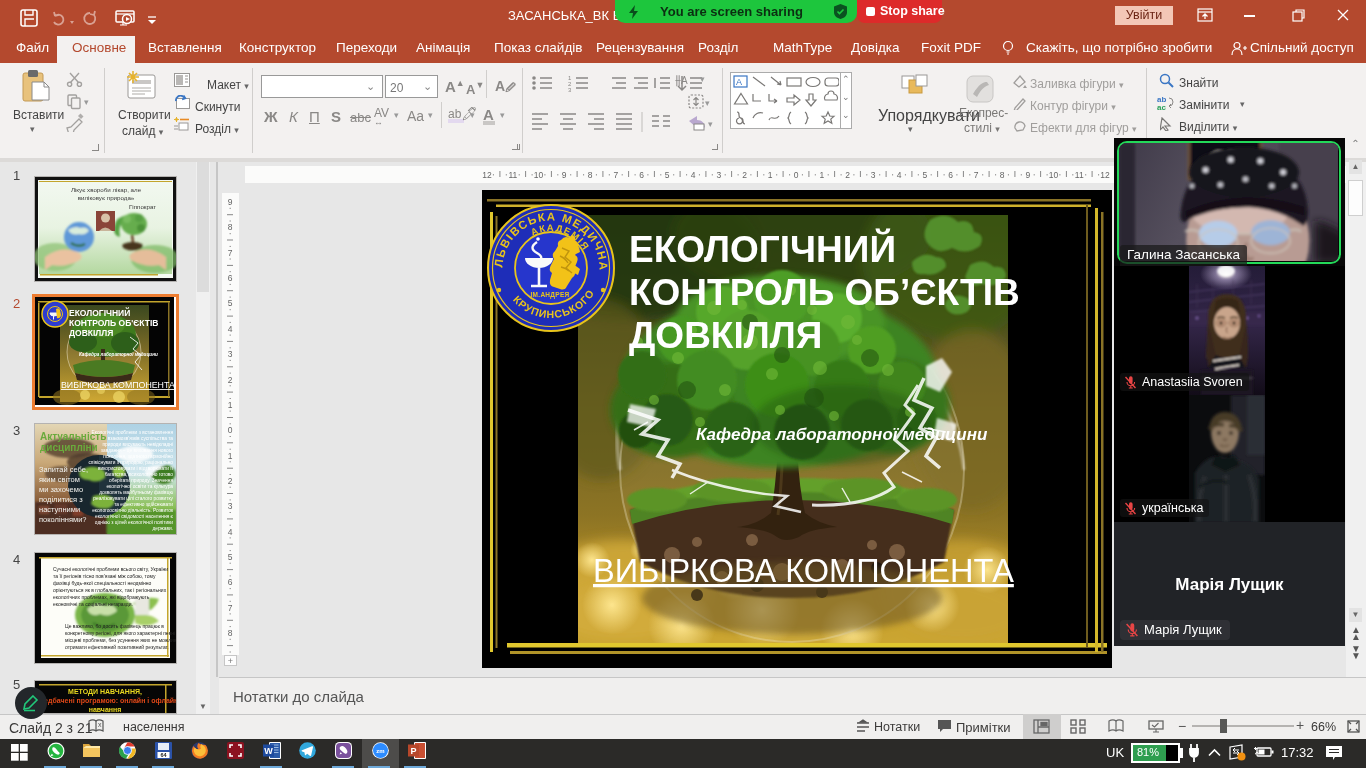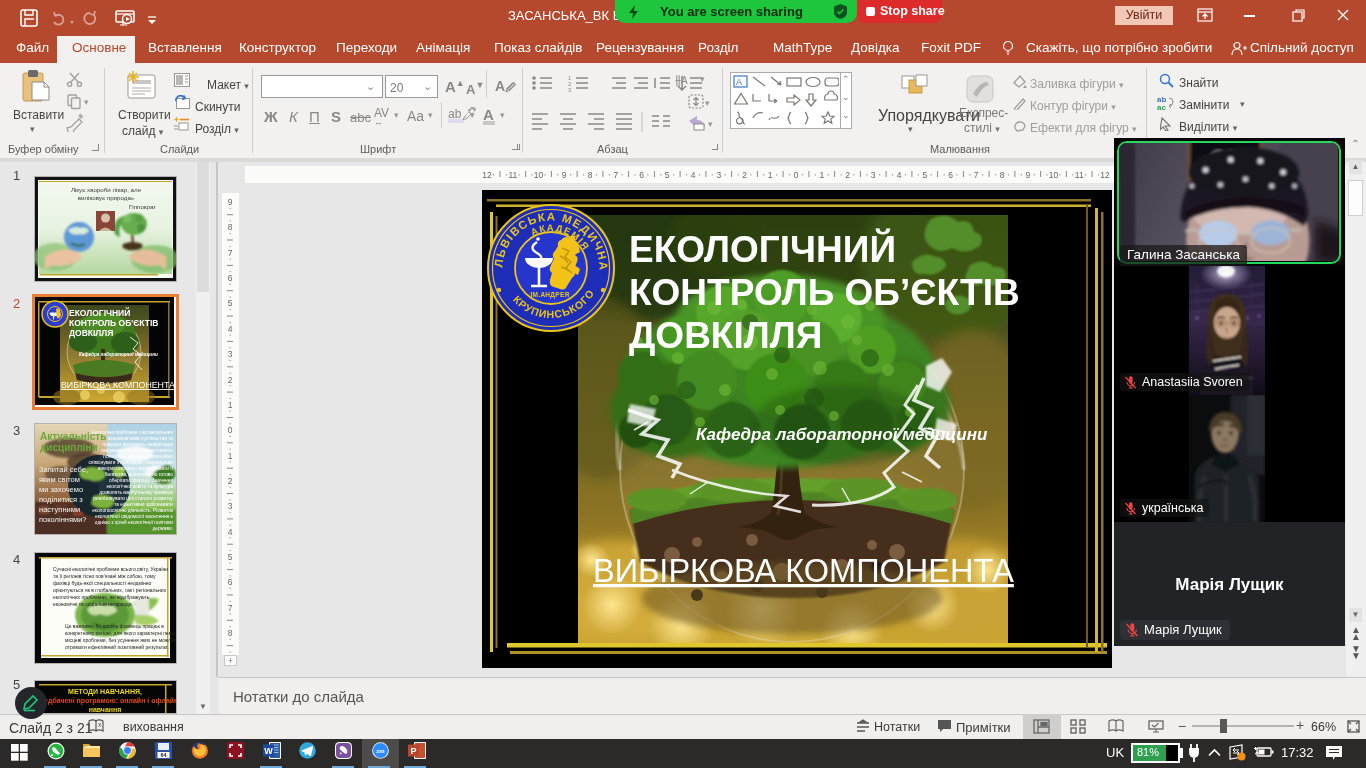--- a/index.html
+++ b/index.html
@@ -108,27 +108,20 @@
 <div class="a" style="left:0;top:158px;width:1366px;height:4px;background:#dcdad8"></div>
 
 
 <div class="a" style="left:104px;top:68px;width:1px;height:85px;background:#d0cecc"></div>
 <div class="a" style="left:252px;top:68px;width:1px;height:85px;background:#d0cecc"></div>
 <div class="a" style="left:522px;top:68px;width:1px;height:85px;background:#d0cecc"></div>
 <div class="a" style="left:722px;top:68px;width:1px;height:85px;background:#d0cecc"></div>
 <div class="a" style="left:1146px;top:68px;width:1px;height:70px;background:#d0cecc"></div>
 
 
-<div class="a" style="left:0;top:143px;width:1366px;height:12px;font-size:11px;color:#5c5a58">
- <span class="a" style="left:8px">Буфер обміну</span>
- <span class="a" style="left:160px">Слайди</span>
- <span class="a" style="left:360px">Шрифт</span>
- <span class="a" style="left:597px">Абзац</span>
- <span class="a" style="left:930px">Малювання</span>
-</div>
 
 
 <svg class="a" style="left:22px;top:70px" width="28" height="34" viewBox="0 0 28 34">
  <rect x="1" y="3" width="20" height="28" rx="2" fill="#e8c27c" stroke="#c49a55"></rect>
  <rect x="6" y="0" width="10" height="7" rx="1.5" fill="#6a6a6a"></rect>
  <path d="M10 12 h12 l5 5 v13 h-17 z" fill="#fff" stroke="#8a8a8a"></path>
  <path d="M22 12 v5 h5" fill="none" stroke="#8a8a8a"></path>
 </svg>
 <div class="a" style="left:13px;top:108px;font-size:12px;color:#444">Вставити</div>
 <div class="a" style="left:30px;top:124px;font-size:9px;color:#666">▾</div>
@@ -964,21 +957,21 @@
 
 
 <div class="a" style="left:224px;top:655px;width:13px;height:11px;background:#fdfdfd;border:1px solid #c6c6c6;color:#777;font-size:9px;text-align:center;line-height:10px">+</div>
 
 <div class="a" style="left:219px;top:677px;width:1147px;height:37px;background:#f0efee;border-top:1px solid #c6c6c6"></div>
 <div class="a" style="left:233px;top:688px;font-size:15px;color:#555">Нотатки до слайда</div>
 
 
 <div class="a" style="left:0;top:714px;width:1366px;height:25px;background:#f0efee;border-top:1px solid #c6c6c6"></div>
 <div class="a" style="left:9px;top:720px;font-size:14px;color:#3b3a39">Слайд 2 з 21</div>
-<div class="a" style="left:123px;top:720px;font-size:12.5px;color:#3b3a39">виховання</div>
+<div class="a" style="left:123px;top:720px;font-size:12.5px;color:#3b3a39">населення</div>
 <svg class="a" style="left:88px;top:719px" width="17" height="15" viewBox="0 0 17 15">
       <g fill="none" stroke="#555" stroke-width="1.2">
         <path d="M1 2 c3-1.5 5-1.5 7 0 c2-1.5 4-1.5 7 0 v10 c-3-1.5-5-1.5-7 0 c-2-1.5-4-1.5-7 0 z"></path>
         <path d="M8 2 v10"></path>
       </g>
       <text x="10" y="8" font-size="7" fill="#555" font-family="Liberation Sans">x</text>
     </svg>
 
 
 <svg class="a" style="left:856px;top:719px" width="14" height="14" viewBox="0 0 14 14">

